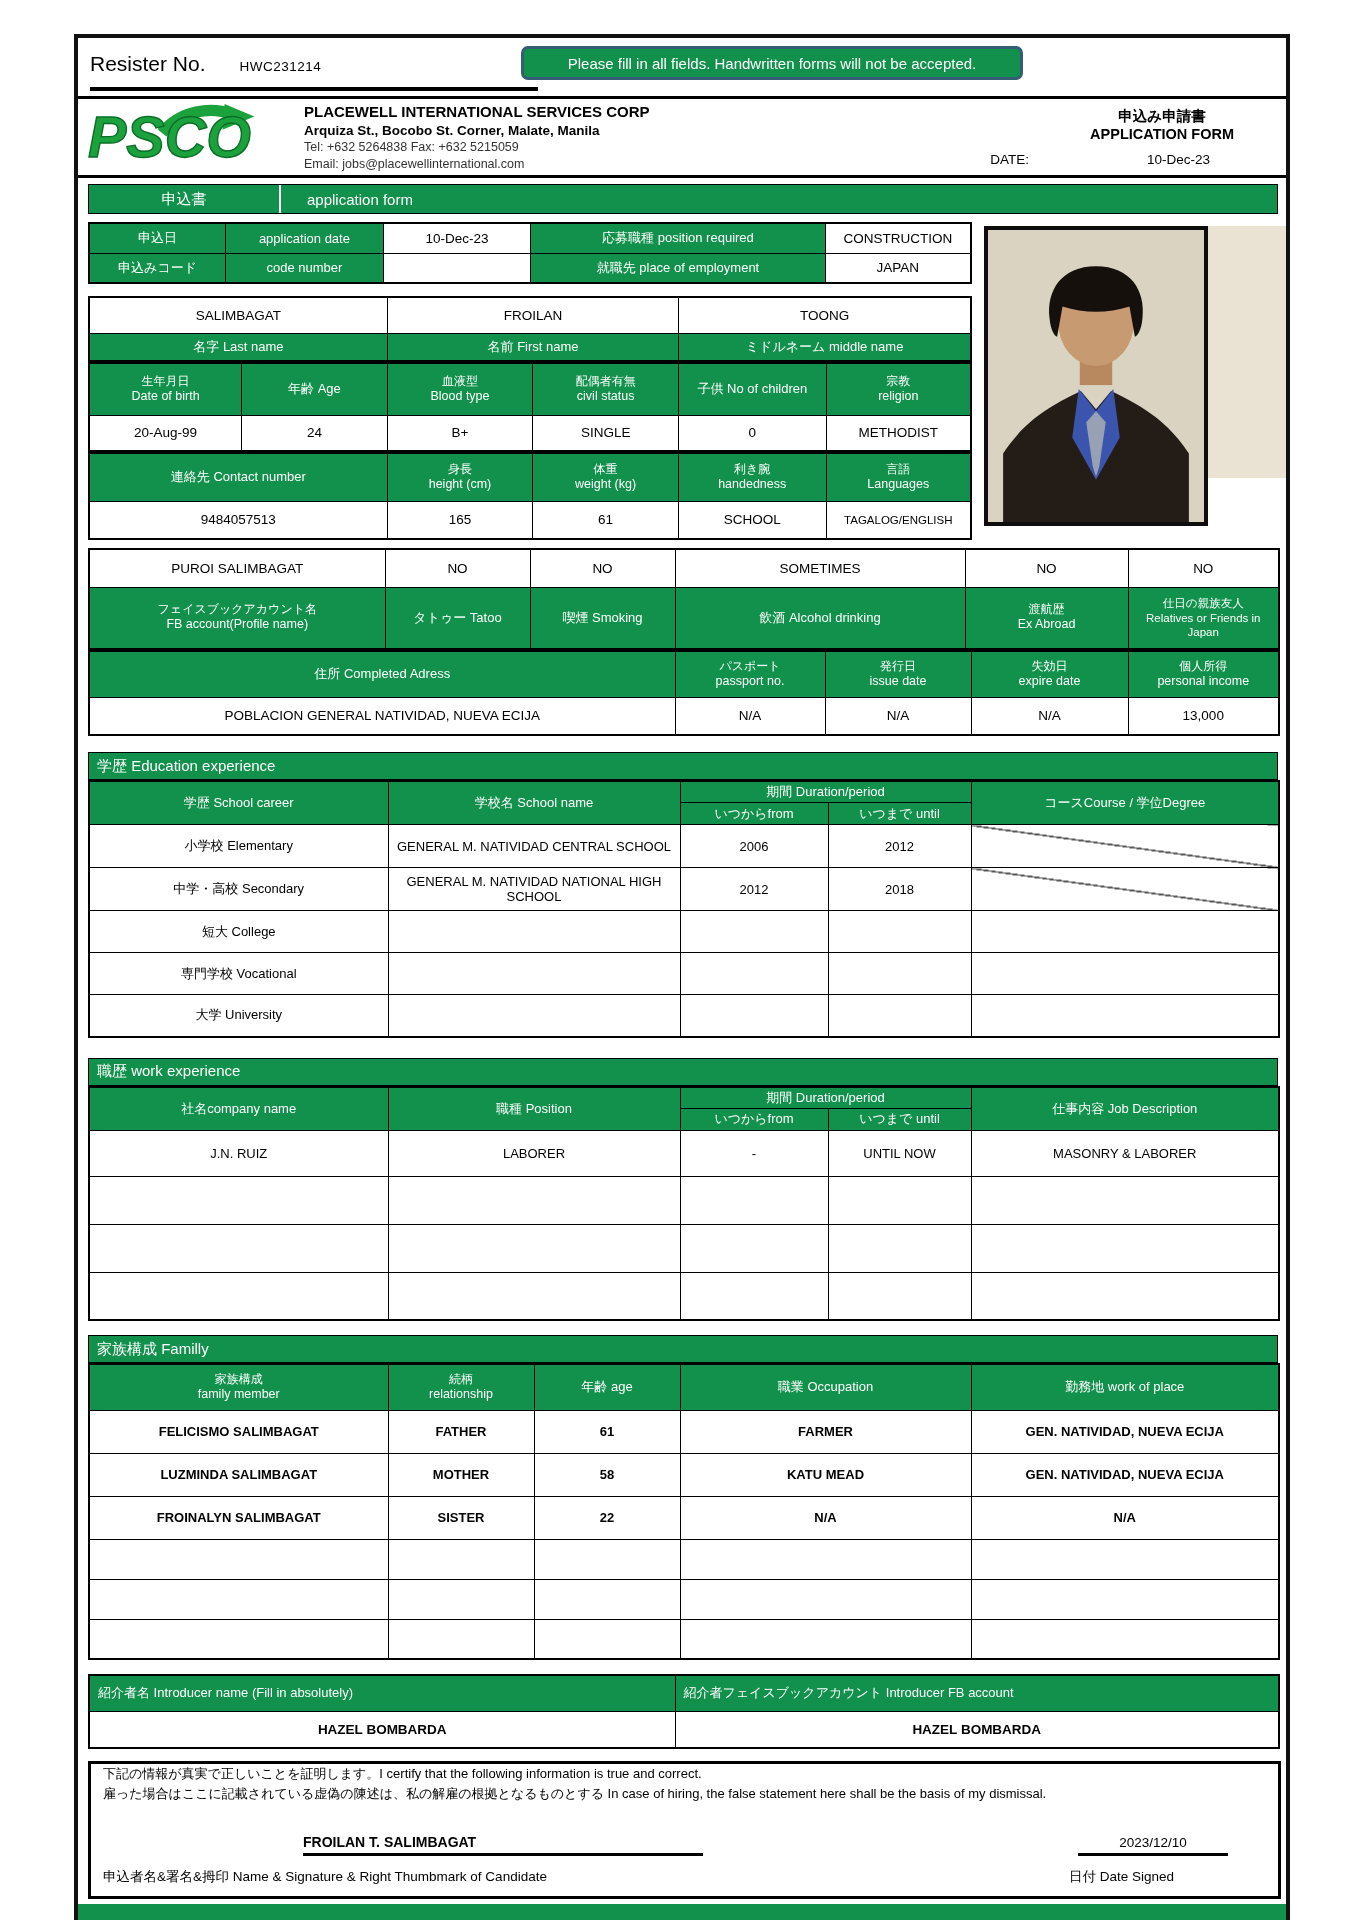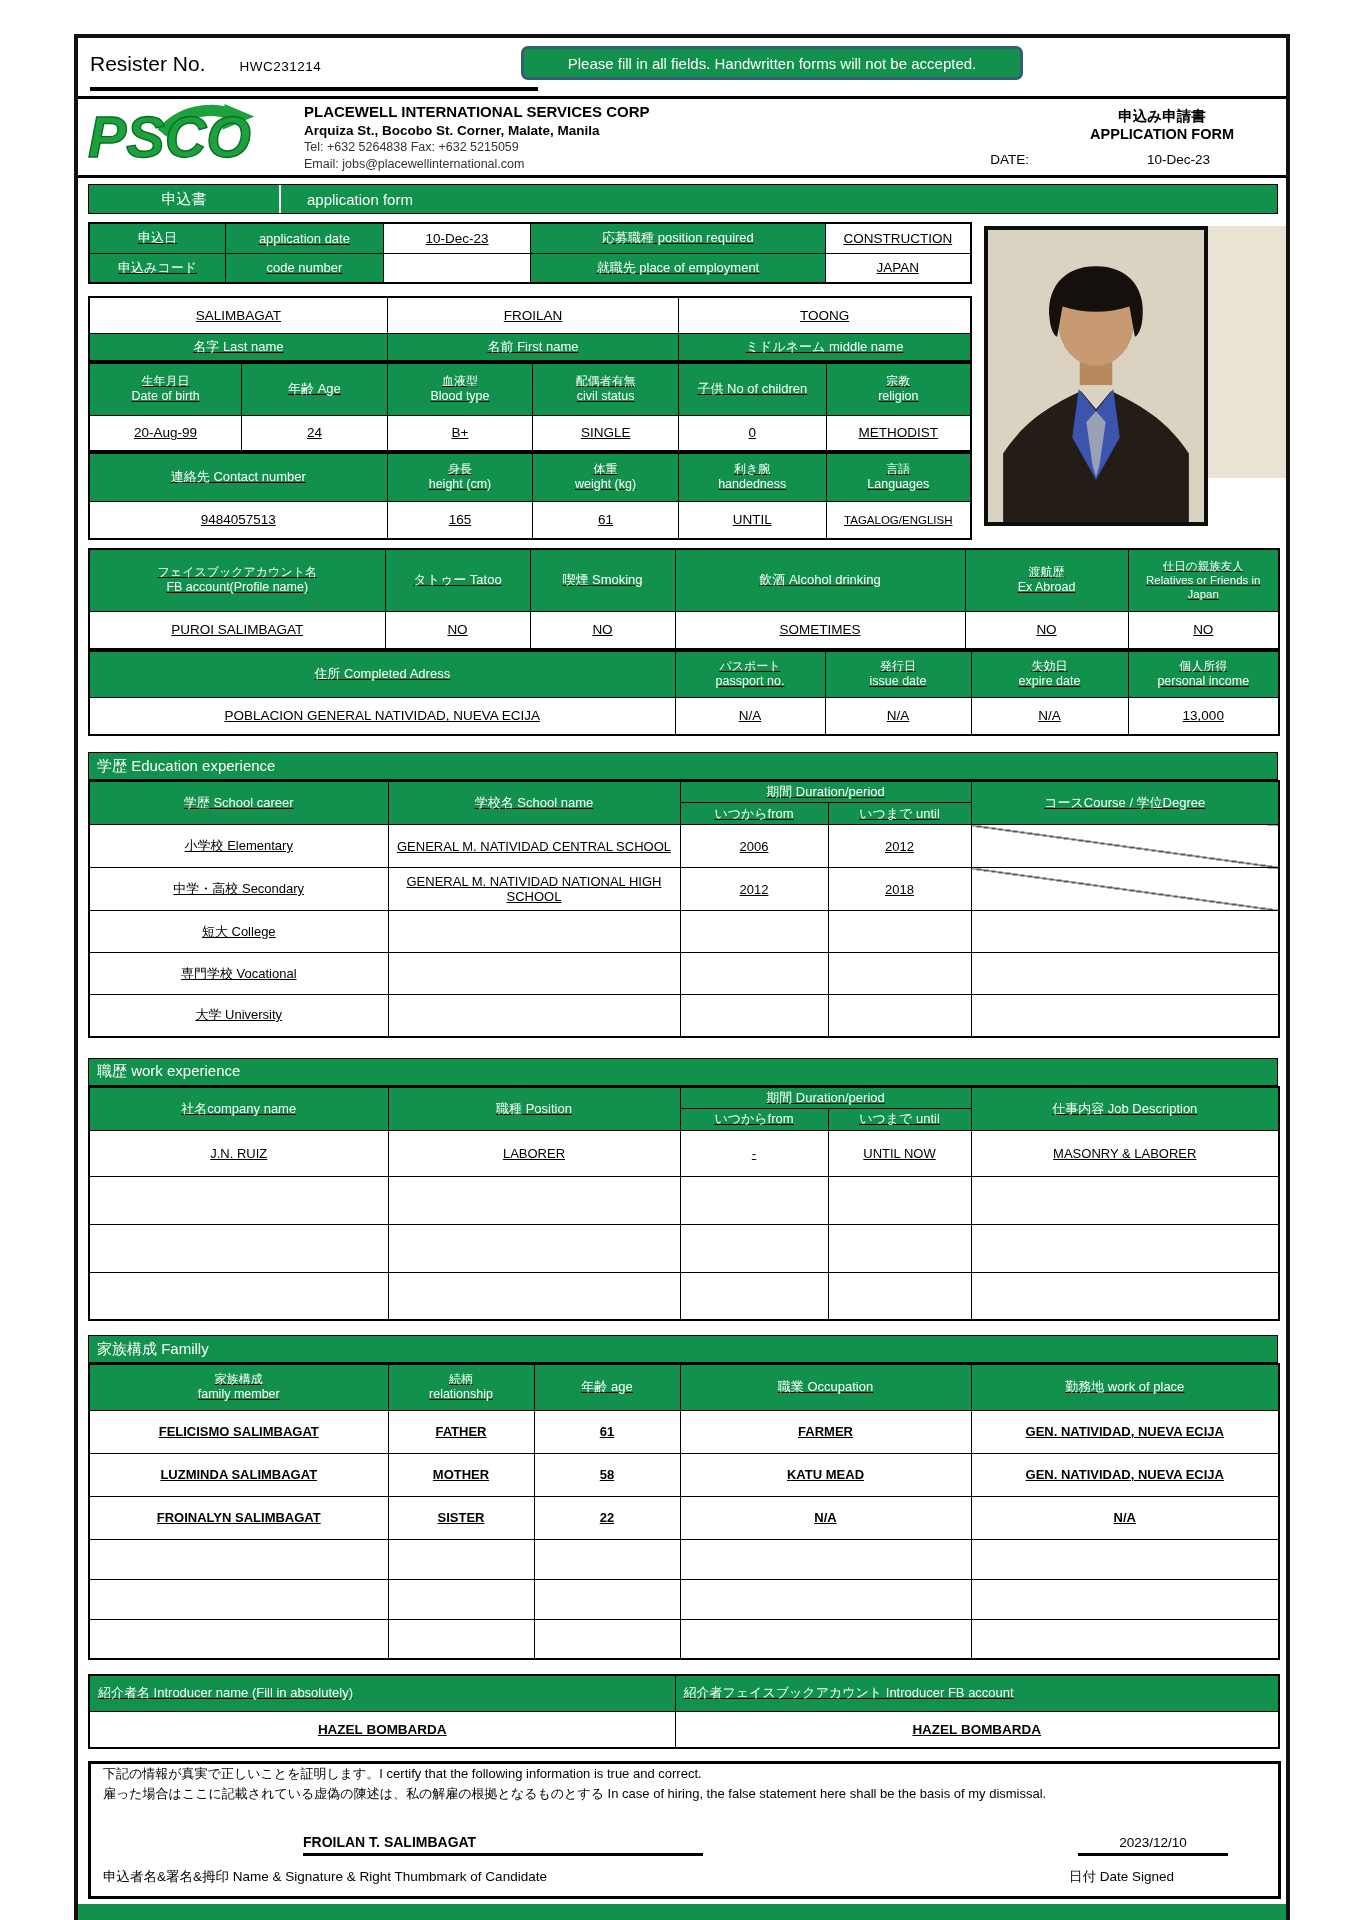--- a/index.html
+++ b/index.html
@@ -25,21 +25,21 @@
   .h-right{margin-left:auto;display:flex;flex-direction:column;align-items:flex-end;}
   .h-title{text-align:center;font-weight:bold;font-size:14.5px;line-height:1.25;margin-right:42px;}
   .h-daterow{display:flex;margin-top:9px;font-size:13.5px;}
   .h-daterow .dl{margin-right:118px;}
   .h-daterow .dv{margin-right:66px;}
   
   .secbar{background:var(--green);color:#fff;height:30px;display:flex;align-items:center;border:1.5px solid #000;box-sizing:border-box;margin:6px 8px 0 10px;font-size:15px;}
   .secbar .cell1{width:190px;border-right:2px solid #fff;align-self:stretch;display:flex;align-items:center;justify-content:center;}
   .secbar .cell2{padding-left:26px;}
   .bar{background:var(--green);color:#fff;height:28px;display:flex;align-items:center;padding-left:8px;border:1.5px solid #000;box-sizing:border-box;font-size:15px;margin:0 8px 0 10px;}
-  .bodypad{padding:0 4px 0 10px;text-decoration:underline;} .gap8{height:8px;} .gap12{height:12px;} .gap14{height:14px;} .gap16{height:16px;} .gap20{height:20px;}
+  .bodypad{padding:0 4px 0 10px;} .gap8{height:8px;} .gap12{height:12px;} .gap14{height:14px;} .gap16{height:16px;} .gap20{height:20px;}
   
   table{border-collapse:collapse;table-layout:fixed;border:2.5px solid #000;}
   td{border:1.5px solid #000;text-align:center;vertical-align:middle;font-size:13px;padding:1px 3px;overflow:hidden;box-sizing:border-box;}
   td.g{background:var(--green);color:#fff;}
   td.left{text-align:left;padding-left:8px;}
   .jp,.en{display:block;line-height:1.25;}
   .jp{font-size:12px;} .en{font-size:12.5px;}
   .val{font-size:13.5px;}
   .bv{font-weight:bold;}
   .small{font-size:11.5px;}
@@ -224,21 +224,21 @@
             </td>
             <td class="g">
               <span class="jp">言語</span>
               <span class="en">Languages</span>
             </td>
           </tr>
           <tr style="height:38px">
             <td class="val">9484057513</td>
             <td class="val">165</td>
             <td class="val">61</td>
-            <td class="val">UNTIL</td>
+            <td class="val">SCHOOL</td>
             <td class="val small">TAGALOG/ENGLISH</td>
           </tr>
         </tbody>
           </table>
       </div>
 
       <div class="photo-col">
         <div class="photo-backdrop"></div>
         <div class="photo-frame">
           <svg viewBox="0 0 200 290" preserveAspectRatio="none">
@@ -260,44 +260,44 @@
     <table>
       <colgroup>
           <col style="width:296px">
           <col style="width:145px">
           <col style="width:145px">
           <col style="width:290px">
           <col style="width:163px">
           <col style="width:151px">
         </colgroup>
       <tbody>
-          <tr style="height:62px">
-        <td class="g">
-          <span class="jp">フェイスブックアカウント名</span>
-          <span class="en">FB account(Profile name)</span>
-        </td>
-        <td class="g">タトゥー  Tatoo</td>
-        <td class="g">喫煙  Smoking</td>
-        <td class="g">飲酒 Alcohol drinking</td>
-        <td class="g">
-          <span class="jp">渡航歴</span>
-          <span class="en">Ex Abroad</span>
-        </td>
-        <td class="g">
-          <span class="jp small">仕日の親族友人</span>
-          <span class="en small">Relatives or Friends in Japan</span>
-        </td>
-      </tr>
-      <tr style="height:38px">
+          <tr style="height:38px">
         <td class="val">PUROI SALIMBAGAT</td>
         <td class="val">NO</td>
         <td class="val">NO</td>
         <td class="val">SOMETIMES</td>
         <td class="val">NO</td>
         <td class="val">NO</td>
+      </tr>
+      <tr style="height:62px">
+        <td class="g">
+          <span class="jp">フェイスブックアカウント名</span>
+          <span class="en">FB account(Profile name)</span>
+        </td>
+        <td class="g">タトゥー  Tatoo</td>
+        <td class="g">喫煙  Smoking</td>
+        <td class="g">飲酒 Alcohol drinking</td>
+        <td class="g">
+          <span class="jp">渡航歴</span>
+          <span class="en">Ex Abroad</span>
+        </td>
+        <td class="g">
+          <span class="jp small">仕日の親族友人</span>
+          <span class="en small">Relatives or Friends in Japan</span>
+        </td>
       </tr>
     </tbody>
       </table>
 
     <table>
       <colgroup>
           <col style="width:586px">
           <col style="width:150px">
           <col style="width:146px">
           <col style="width:157px">

